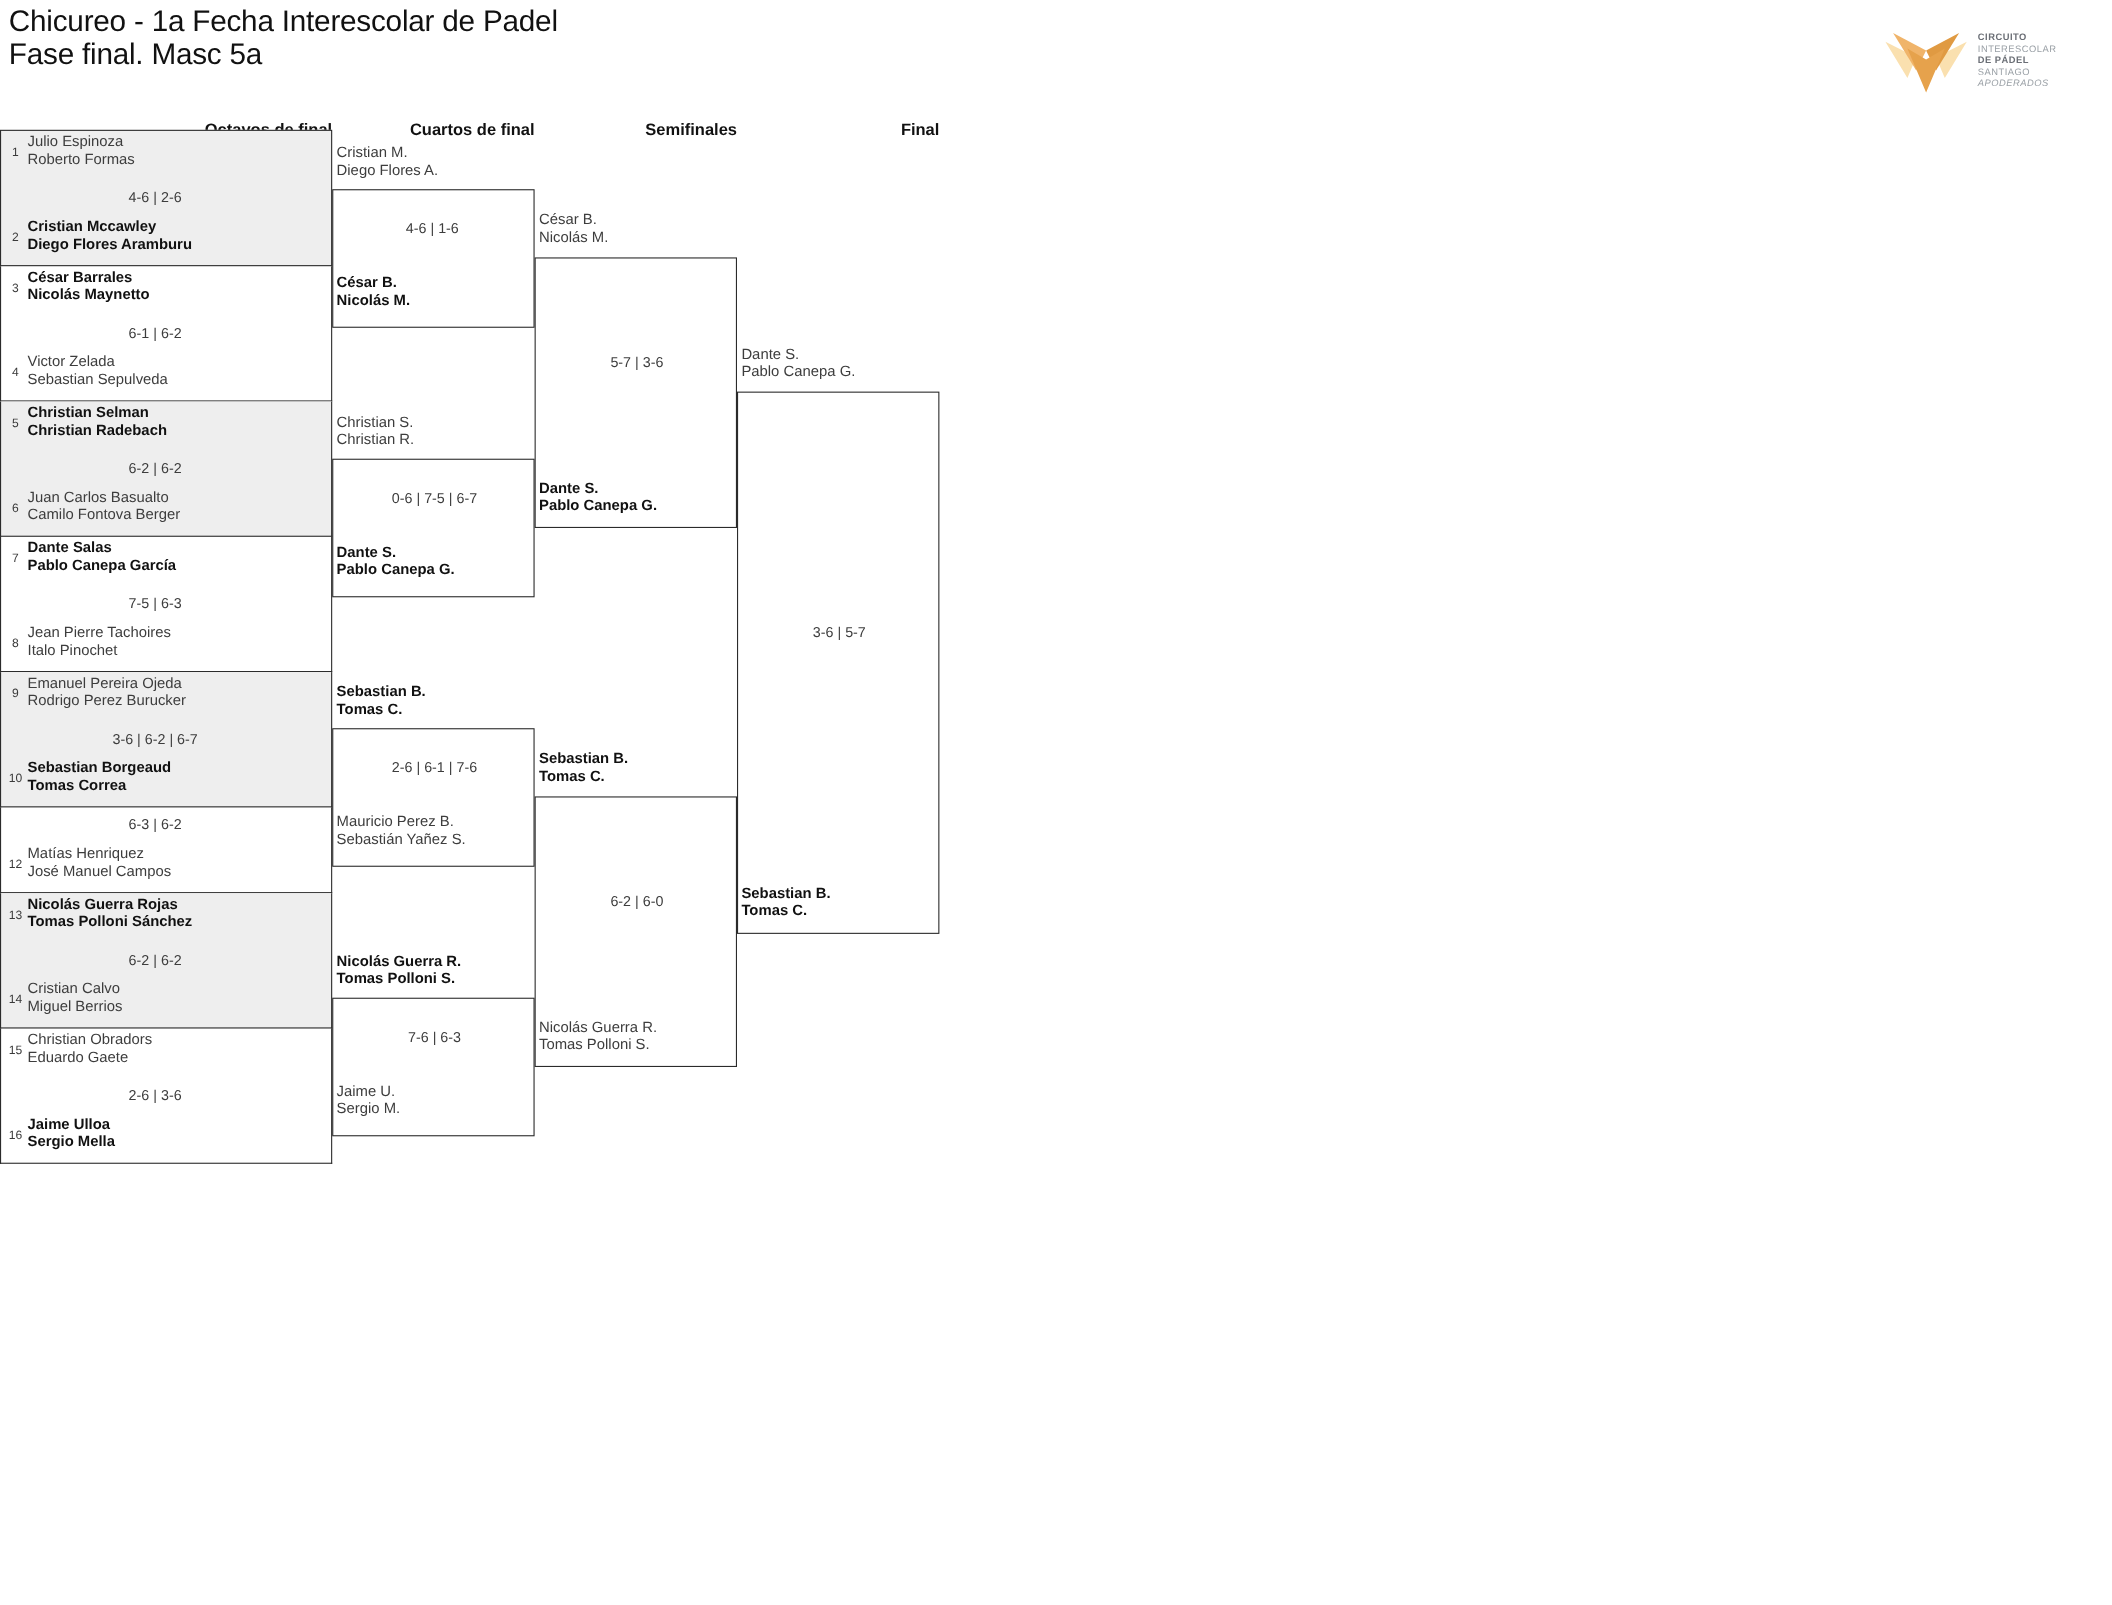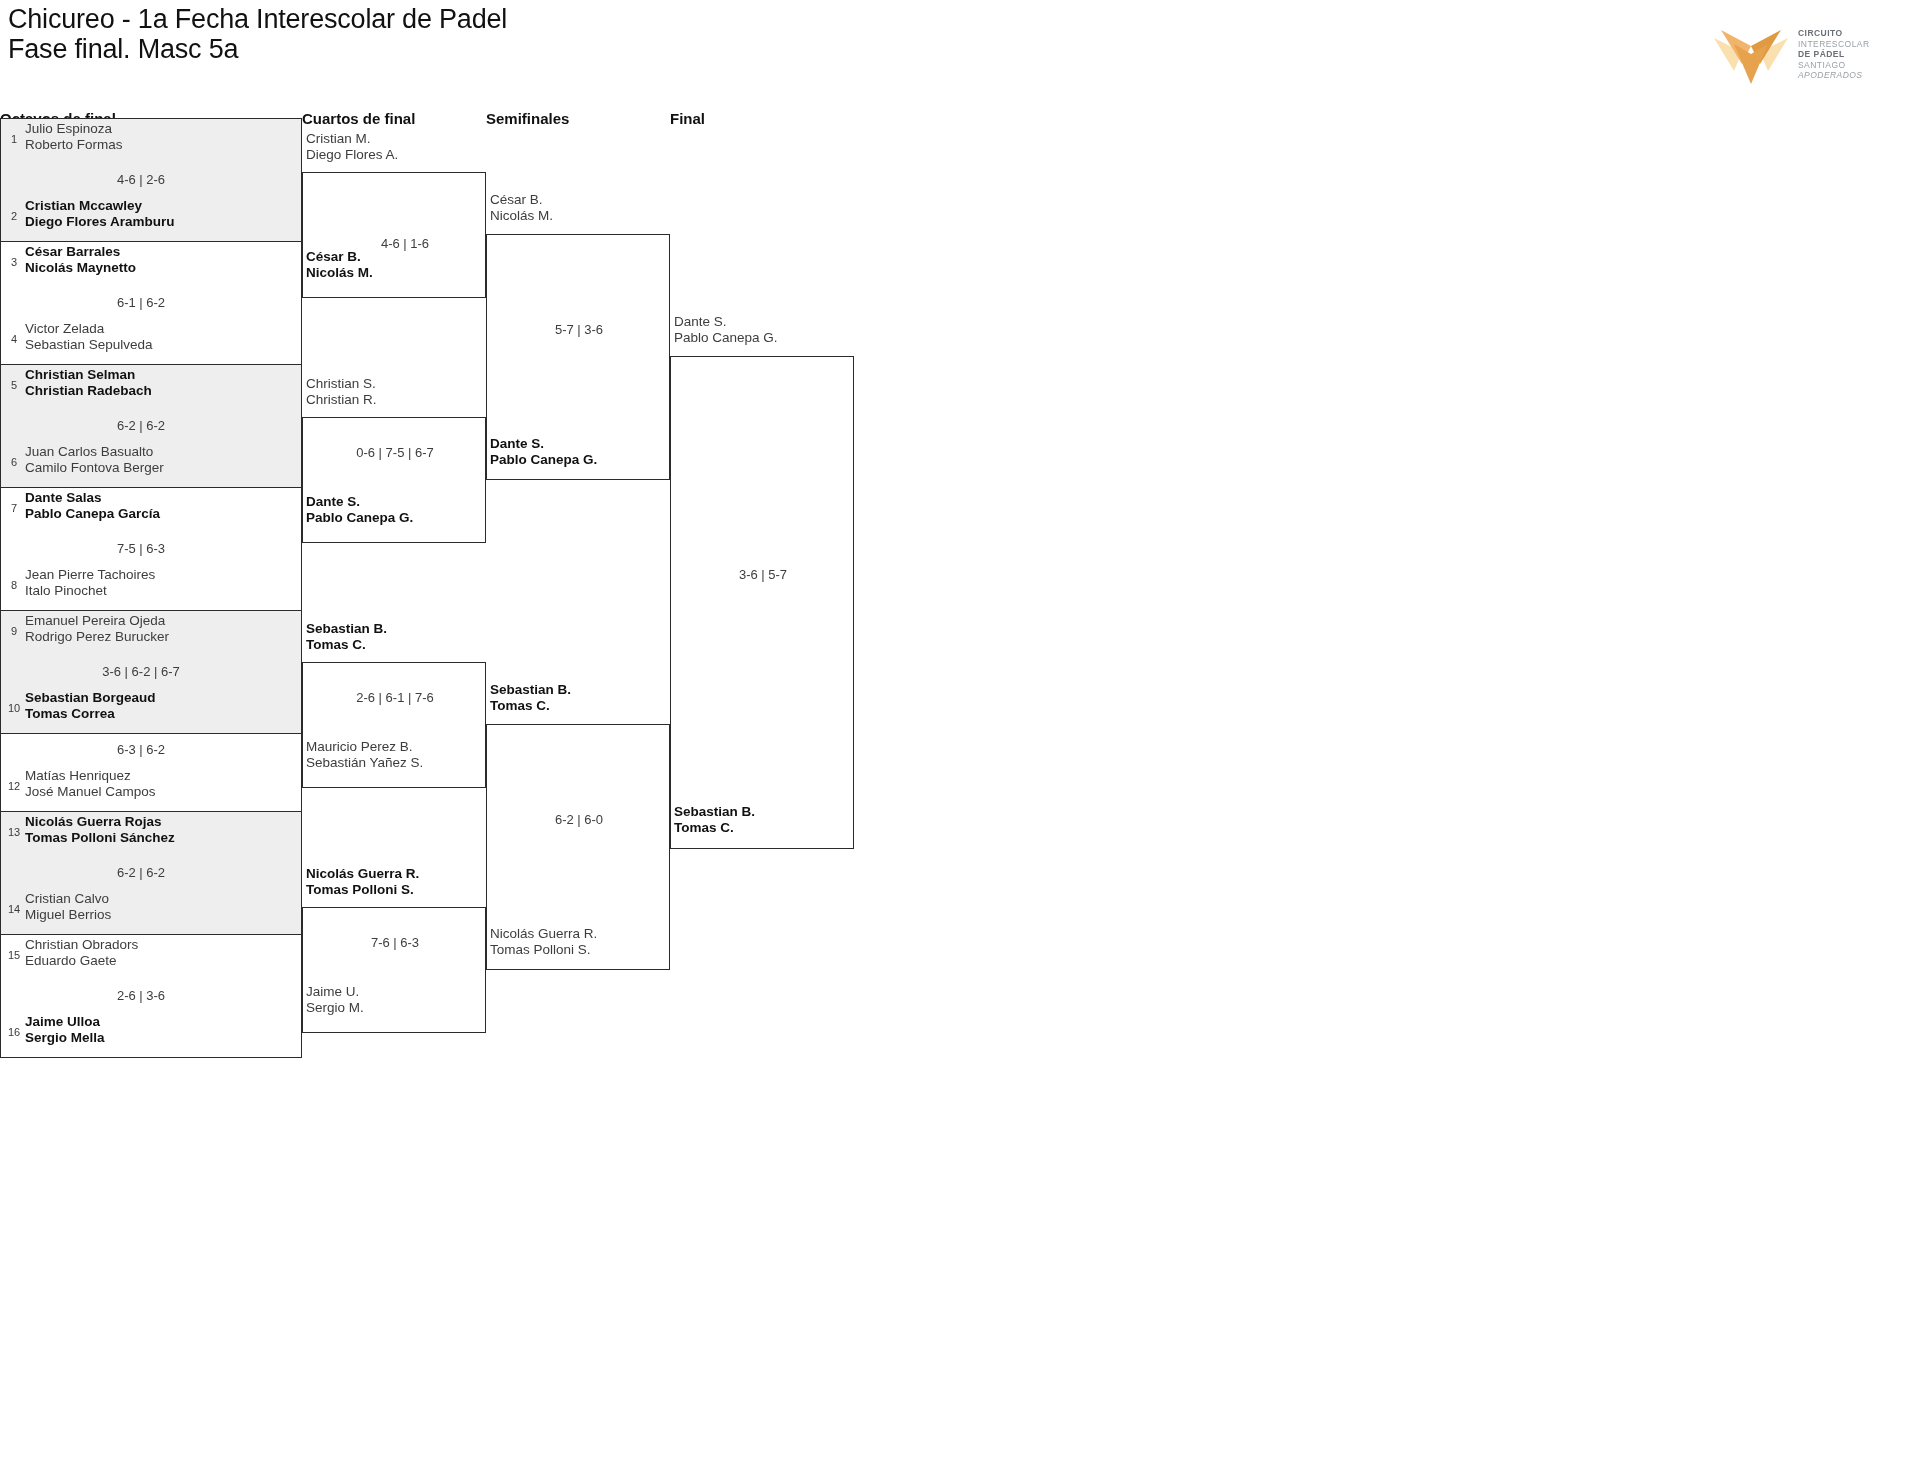--- a/index.html
+++ b/index.html
@@ -23,21 +23,21 @@
   #logo .mark{position:absolute;left:0;top:2px;width:78px;height:62px;}
   #logo .ltext{position:absolute;left:86px;top:6px;line-height:10.5px;}
   #logo .ltext div{font-size:8.5px;letter-spacing:.45px;white-space:nowrap;}
   .lg-b{font-weight:700;color:#6b6f76;}
   .lg-n{font-weight:400;color:#9aa0a6;}
   .lg-i{font-weight:400;font-style:italic;color:#9aa0a6;}
 
   
   .round-head{
     position:absolute;font-size:15px;font-weight:700;color:#111;
-    text-align:left;white-space:nowrap;
+    text-align:right;white-space:nowrap;
   }
 
   
   #r1{position:absolute;left:0px;top:118px;width:302px;}
   .m1{position:relative;width:302px;box-sizing:border-box;
       border-left:1px solid #2b2b2b;border-right:1px solid #2b2b2b;
       border-bottom:1px solid #2b2b2b;}
   .m1.first{border-top:1px solid #2b2b2b;}
   .m1.shade{background:#eeeeee;}
   .m1 .slot{position:relative;height:45px;}
@@ -227,21 +227,21 @@
       <div class="frame" style="left: 302px; top: 172px; width: 184px; height: 126px;"></div>
       <div class="mbox" style="left: 0px; top: 0px; width: 1920px; height: 1459px;">
         <div class="nm" style="left: 306px; top: 131px;">
           <div>Cristian M.</div>
           <div>Diego Flores A.</div>
         </div>
         <div class="nm win" style="left: 306px; top: 249px;">
           <div>César B.</div>
           <div>Nicolás M.</div>
         </div>
-        <div class="sc" style="left: 316px; top: 200px; width: 178px; margin-top: 36px;">4-6 | 1-6</div>
+        <div class="sc" style="left: 304px; top: 200px; width: 178px;">4-6 | 1-6</div>
       </div>
       <div class="frame" style="left: 302px; top: 417px; width: 184px; height: 126px;"></div>
       <div class="mbox" style="left: 0px; top: 0px; width: 1920px; height: 1459px;">
         <div class="nm" style="left: 306px; top: 376px;">
           <div>Christian S.</div>
           <div>Christian R.</div>
         </div>
         <div class="nm win" style="left: 306px; top: 494px;">
           <div>Dante S.</div>
           <div>Pablo Canepa G.</div>

